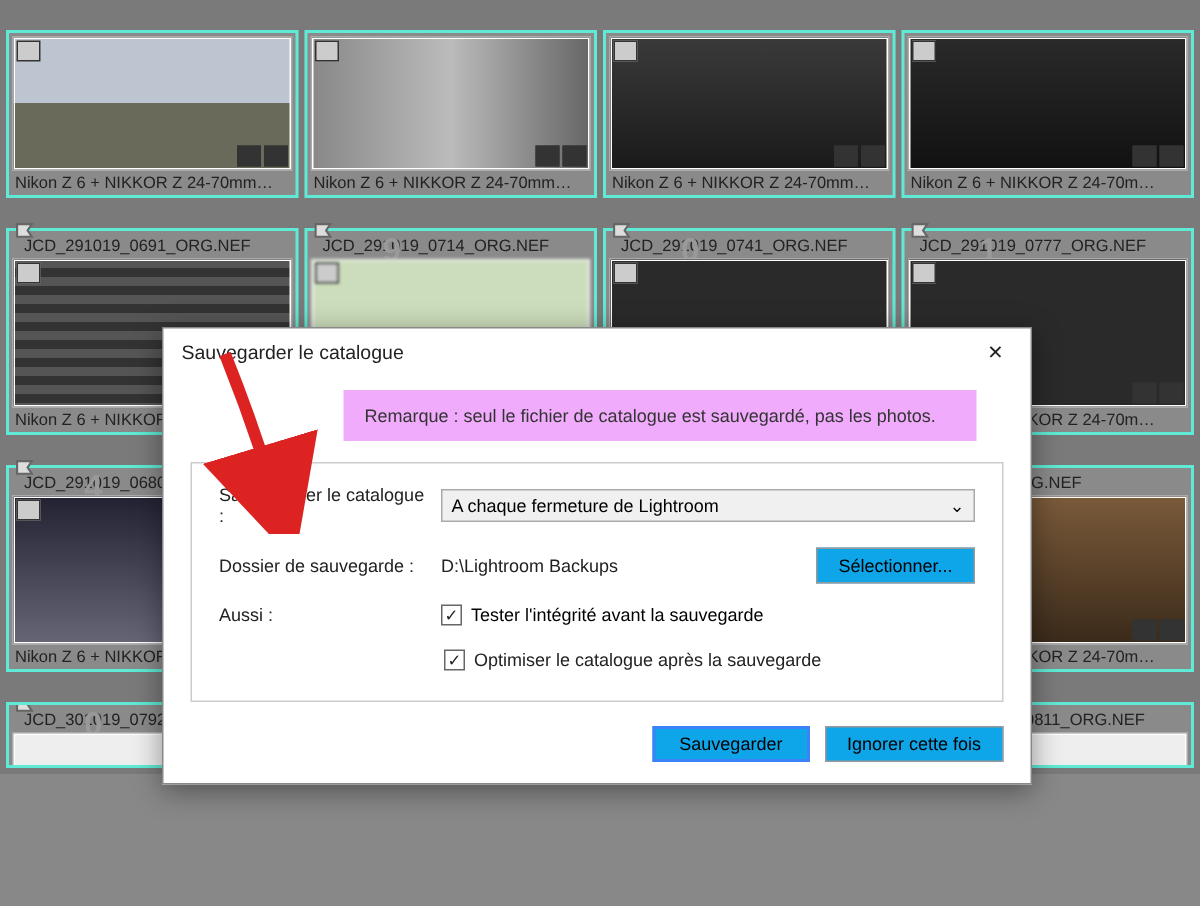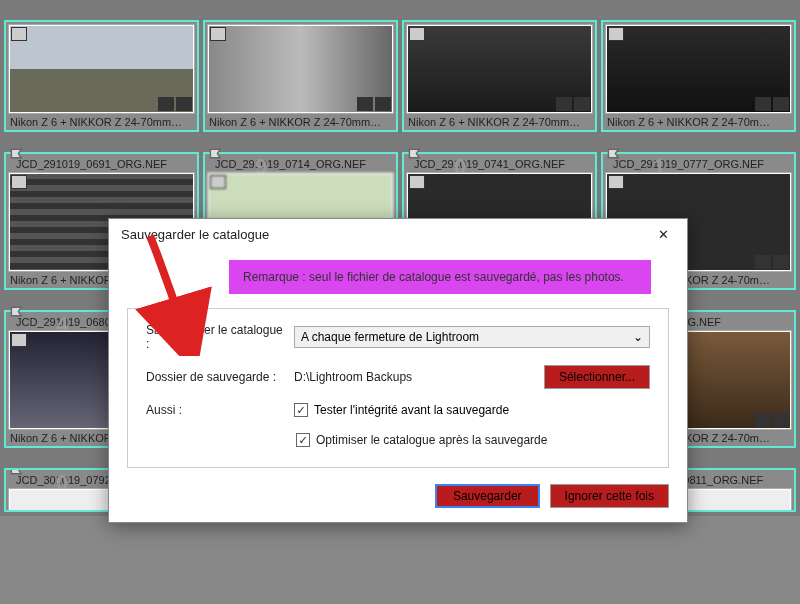--- a/index.html
+++ b/index.html
@@ -30,27 +30,27 @@
   .ph-food { background: linear-gradient(#7a5a3a,#3a2a1a); }
   .ph-mkt { background: linear-gradient(#223,#667); }
   .ph-white { background: #eee; }
 
   
   .overlay { position: absolute; inset: 0; }
   .dialog { position: absolute; left: 108px; top: 218px; width: 580px; background: #fff; border: 1px solid #888; box-shadow: 0 4px 18px rgba(0,0,0,.4); }
   .dlg-title { display: flex; align-items: center; padding: 8px 12px; }
   .dlg-title span { font-size: 13px; color: #222; }
   .dlg-close { margin-left: auto; font-size: 18px; color: #333; cursor: pointer; padding: 0 6px; }
-  .note { margin: 10px 36px 14px 120px; background: #d946ef; padding: 10px 14px; font-size: 12px; color: #333; }
+  .note { margin: 10px 36px 14px 120px; background: #f0abfc; padding: 10px 14px; font-size: 12px; color: #333; }
   .fieldset { border: 1px solid #ccc; margin: 0 18px 16px 18px; padding: 14px 18px 12px 18px; }
   .row { display: flex; align-items: center; margin-bottom: 14px; gap: 8px; }
   .lbl { width: 140px; text-align: left; color: #222; font-size: 12px; }
   .sel { flex: 1; height: 22px; border: 1px solid #aaa; background: #f0f0f0; font-size: 12px; padding: 0 6px; display: flex; align-items: center; justify-content: space-between; cursor: pointer; gap: 20px; }
   .pathv { color: #222; font-size: 12px; flex: 1; }
-  .btn { border: 1px solid #999; background: #b91c1c; padding: 4px 14px; font-size: 12px; cursor: pointer; }
+  .btn { border: 1px solid #999; background: #0ea5e9; padding: 4px 14px; font-size: 12px; cursor: pointer; }
   .btn.primary { border: 2px solid #3b82f6; padding: 3px 16px; }
   .chkrow { display: flex; align-items: center; margin-left: 150px; margin-bottom: 8px; gap: 6px; font-size: 12px; color: #222; }
   .chk { width: 14px; height: 14px; border: 1px solid #666; display: inline-flex; align-items: center; justify-content: center; cursor: pointer; font-size: 11px; color: #222; }
   .dlg-buttons { display: flex; justify-content: flex-end; gap: 10px; padding: 0 18px 14px 0; }
 
   
   .arrow { position: absolute; left: 130px; top: 226px; pointer-events: none; }
   .arrow svg { width: 90px; height: 130px; }
 </style>
 </head>

